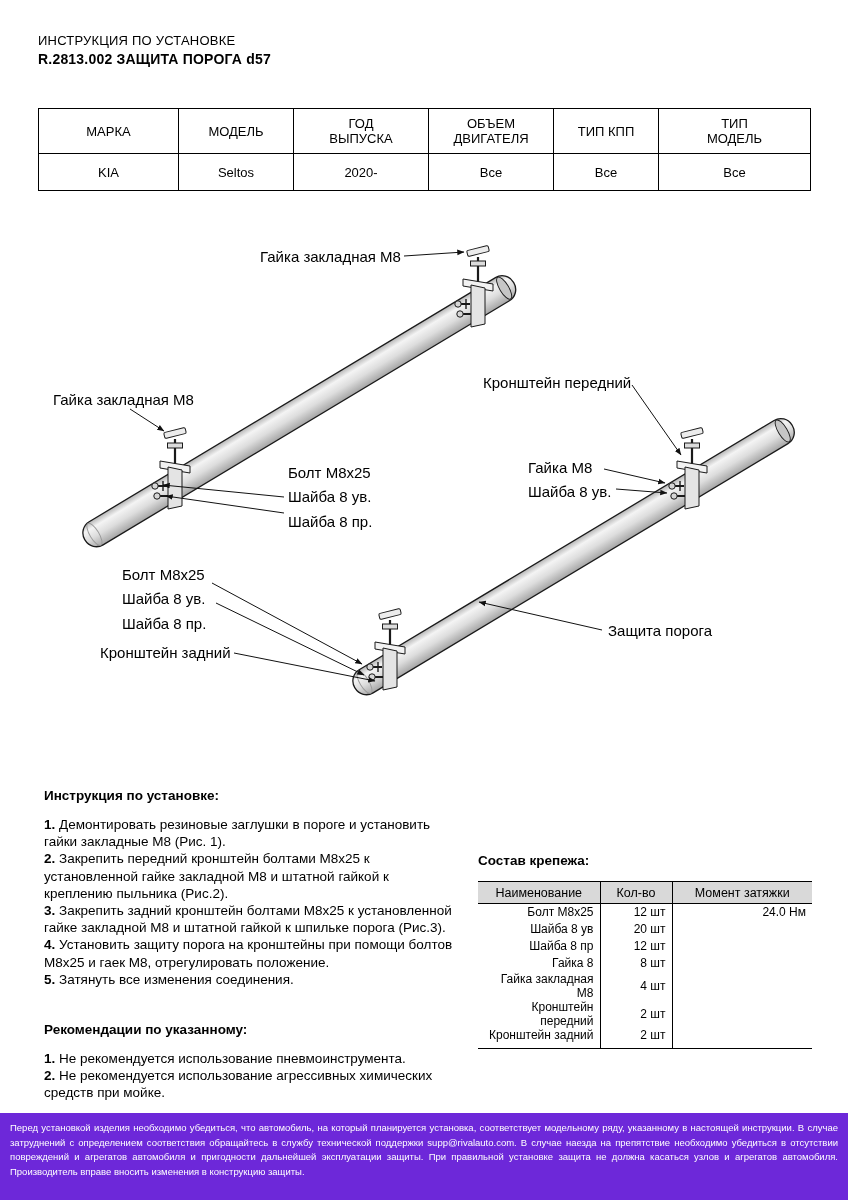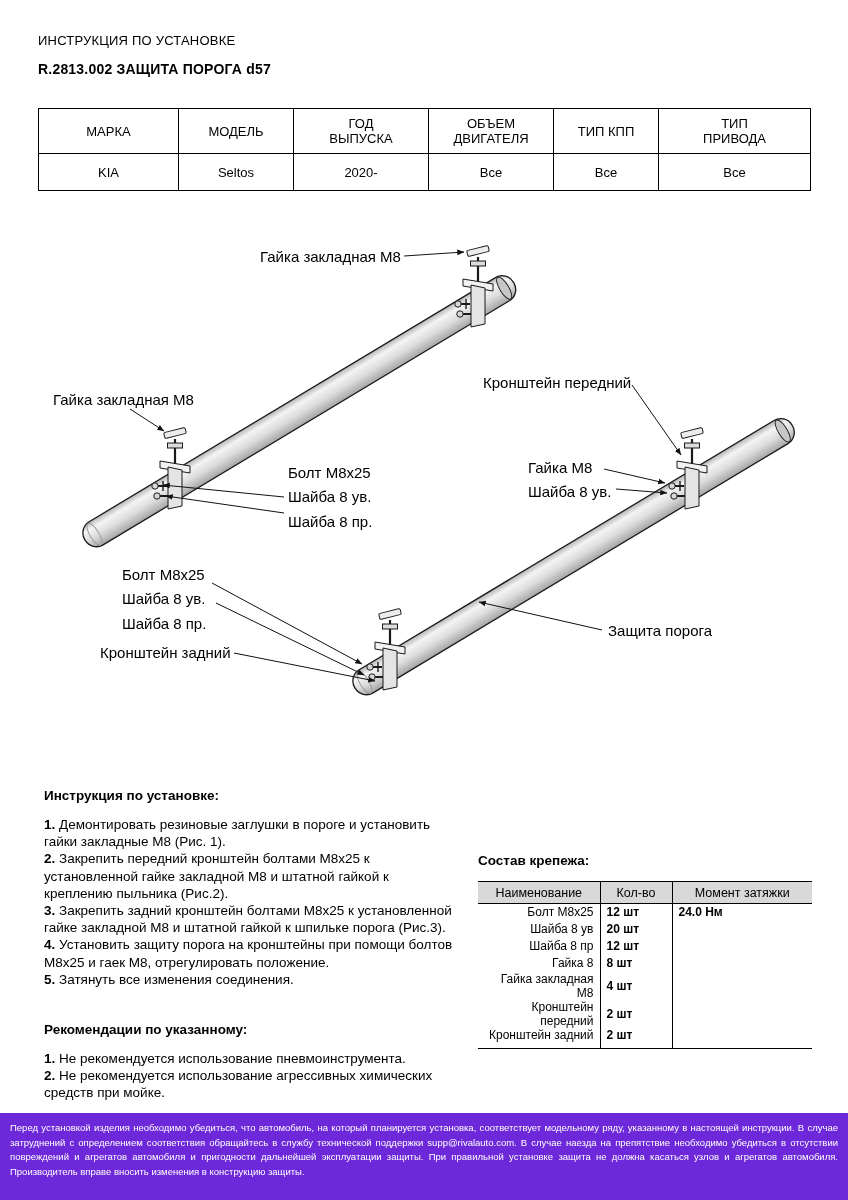--- a/index.html
+++ b/index.html
@@ -3,21 +3,21 @@
 <meta charset="utf-8">
 <title>Инструкция по установке</title>
 <style>
   * { box-sizing: border-box; }
   html,body { margin:0; padding:0; background:#fff; }
   body { font-family:"Liberation Sans","DejaVu Sans",sans-serif; color:#000; }
   .page { position:relative; width:848px; height:1200px; background:#fff; overflow:hidden; }
 
   .hdr { position:absolute; left:38px; top:33px; }
   .hdr .t1 { font-size:13px; letter-spacing:.2px; }
-  .hdr .t2 { font-size:14px; font-weight:bold; margin-top:13px; letter-spacing:.2px; }
+  .hdr .t2 { font-size:14px; font-weight:bold; margin-top:3px; letter-spacing:.2px; }
 
   table.vt { position:absolute; left:38px; top:108px; width:772px; border-collapse:collapse; table-layout:fixed; }
   .vt th, .vt td { border:1px solid #000; text-align:center; vertical-align:middle; font-weight:normal; font-size:13px; padding:5px; }
   .vt th { height:45px; }
   .vt td { height:37px; }
 
   .pre { white-space:pre-line; }
 
   .diagram { position:absolute; left:0; top:235px; width:848px; height:480px; }
   .diagram svg { position:absolute; left:0; top:0; }
@@ -28,21 +28,21 @@
   .recs  { position:absolute; left:44px; top:1022px; width:420px; font-size:13.5px; }
   .item { margin:0; line-height:17.2px; }
 
   .fast { position:absolute; left:478px; top:853px; width:336px; font-size:13.5px; }
   .fast .sect-h { }
   table.ft { border-collapse:collapse; width:334px; font-size:12px; table-layout:fixed; border-bottom:1.5px solid #000; }
   .ft th { background:#d9d9d9; border-top:1.5px solid #000; border-bottom:1.5px solid #000; font-weight:normal; font-size:12.5px; height:22px; padding:0 4px; text-align:center; }
   .ft td { height:17px; padding:0 6px; font-size:12px; }
   .ft th+th, .ft td+td { border-left:1px solid #000; }
   .ft td.name { text-align:right; }
-  .ft td.qty, .ft td.tq { text-align:left;font-weight:bold; }
+  .ft td.qty, .ft td.tq { text-align:right; }
   .ft tr.last td { padding-bottom:6px; }
 
   .foot { position:absolute; left:0; top:1113px; width:848px; height:87px; background:#6d28d9; color:#fff; }
   .foot p { margin:0; padding:8px 10px; font-size:9.5px; line-height:1.55; text-align:justify; }
 </style>
 </head>
 <body>
 
 <div class="page">
 
@@ -63,21 +63,21 @@
     <tbody>
         <tr>
       <th class="pre">МАРКА</th>
       <th class="pre">МОДЕЛЬ</th>
       <th class="pre">ГОД
 ВЫПУСКА</th>
       <th class="pre">ОБЪЕМ
 ДВИГАТЕЛЯ</th>
       <th class="pre">ТИП КПП</th>
       <th class="pre">ТИП
-ПРИВОДА</th>
+МОДЕЛЬ</th>
     </tr>
     <tr>
       <td>KIA</td>
       <td>Seltos</td>
       <td>2020-</td>
       <td>Все</td>
       <td>Все</td>
       <td>Все</td>
     </tr>
   </tbody>

